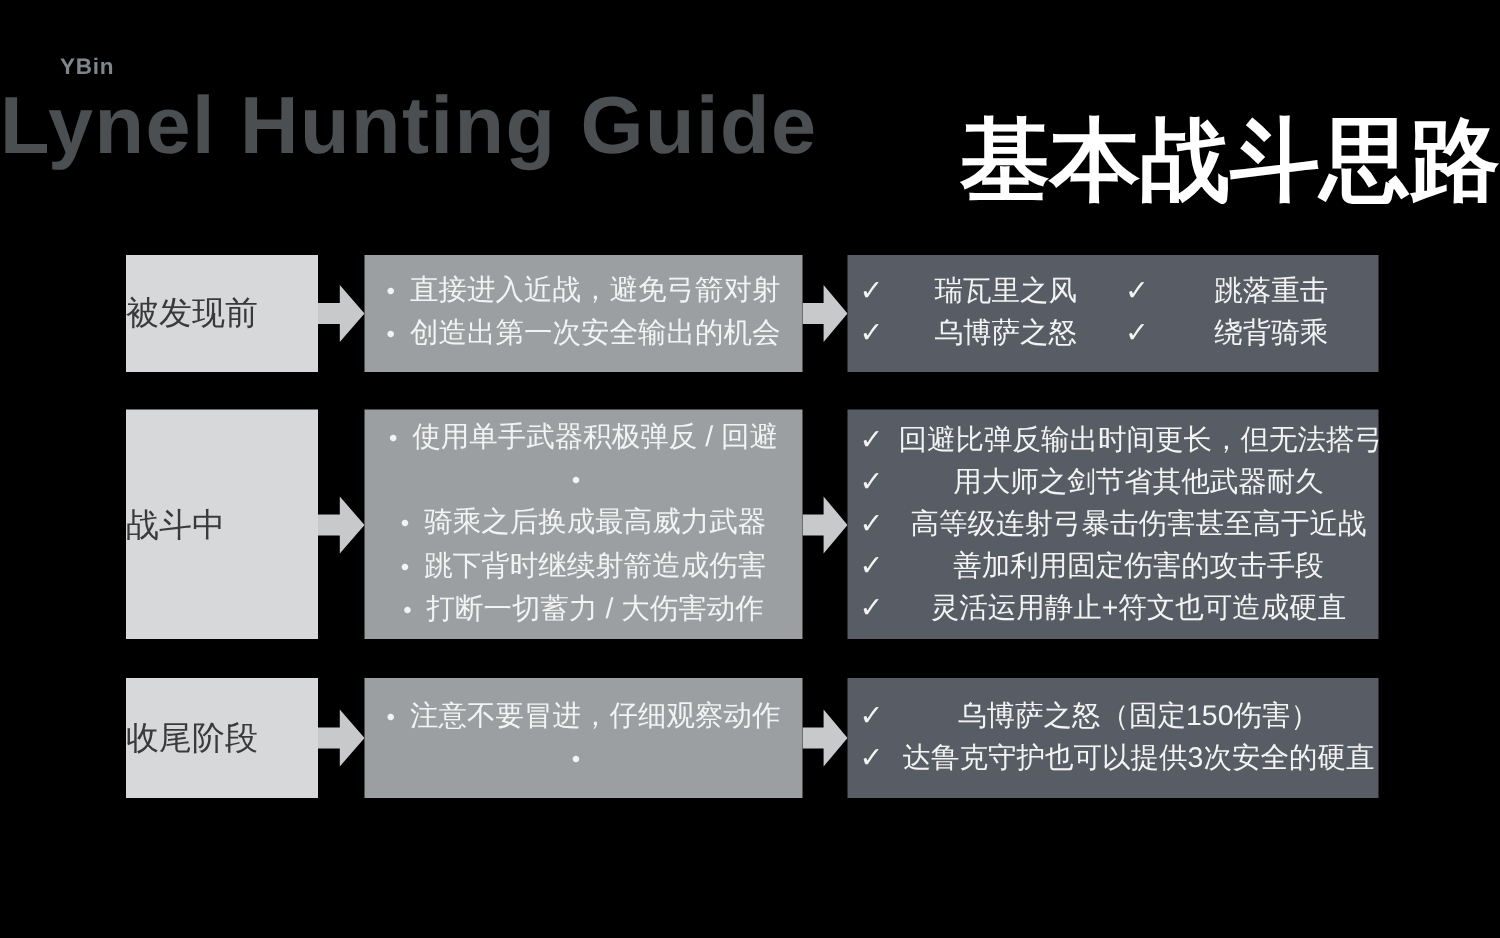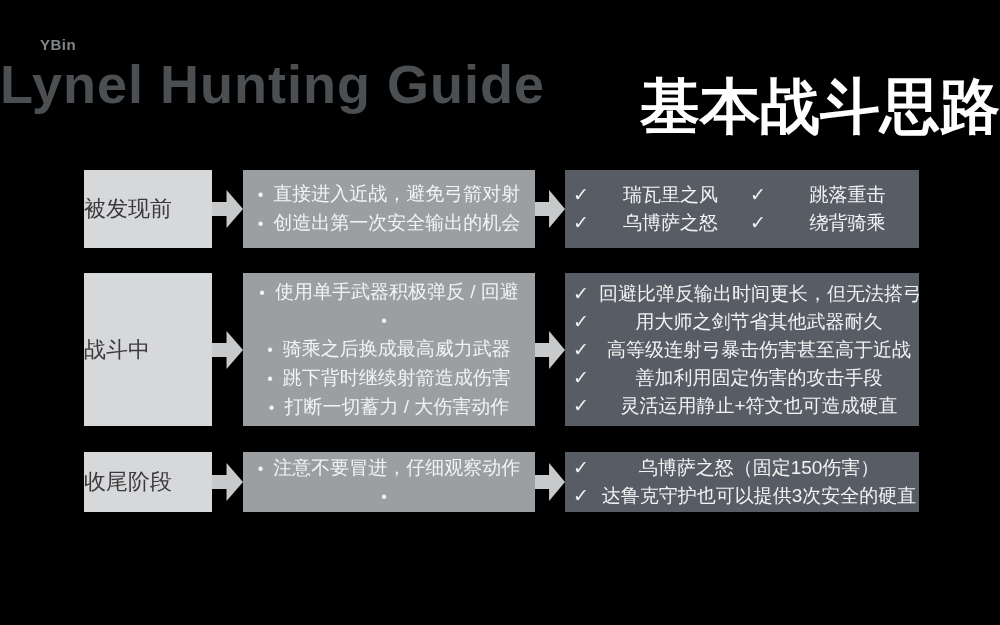--- a/index.html
+++ b/index.html
@@ -20,21 +20,21 @@
     line-height:1; letter-spacing:1px;
   }
   .title-main {
     position:absolute; left:0; right:0; top:74px; text-align:right;
     font-size:60px; font-weight:700; color:var(--title-main-color,#ffffff);
     line-height:1.1;
   }
   .flow-row { position:absolute; left:84px; width:835px; display:flex; align-items:stretch; }
   .row1 { top:170px; height:78px; }
   .row2 { top:273px; height:153px; }
-  .row3 { top:452px; height:60px; }
+  .row3 { top:452px; height:80px; }
   .stage-box {
     width:128px; flex:0 0 128px; background:var(--stage,#d7d8d9);
     color:var(--stage-text,#3a3a3c); font-size:22px;
     display:flex; align-items:center; justify-content:flex-start;
   }
   .arrow-wrap { flex:0 0 31px; width:31px; display:flex; align-items:center; justify-content:center; }
   .arrow-wrap.second { flex:0 0 30px; width:30px; }
   .arrow-wrap svg { width:100%; height:44px; display:block; }
   .arrow-wrap polygon { fill:var(--arrow,#c7c9ca); }
   .tactics-box {

